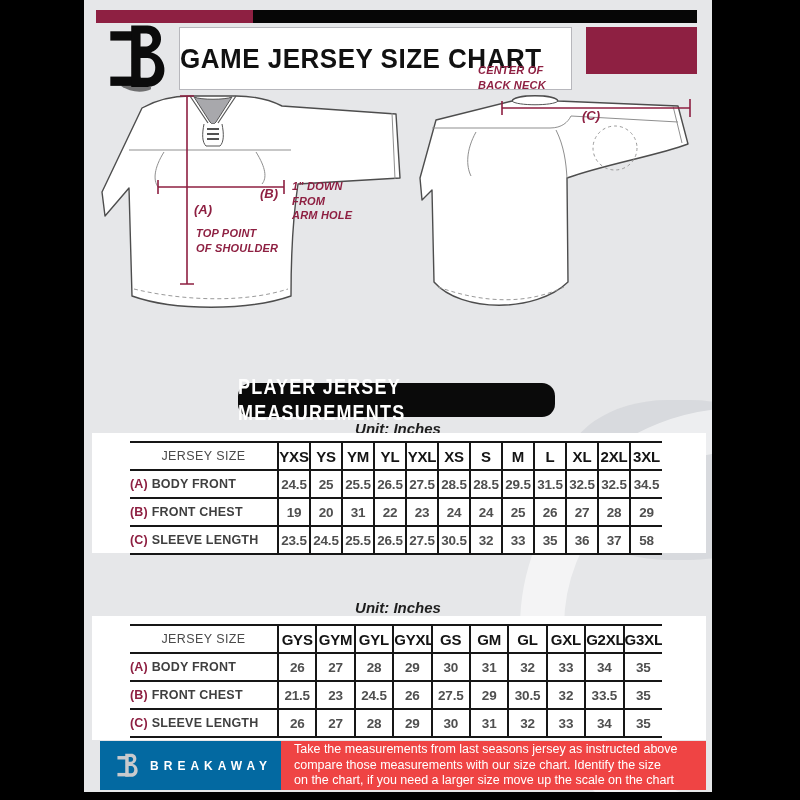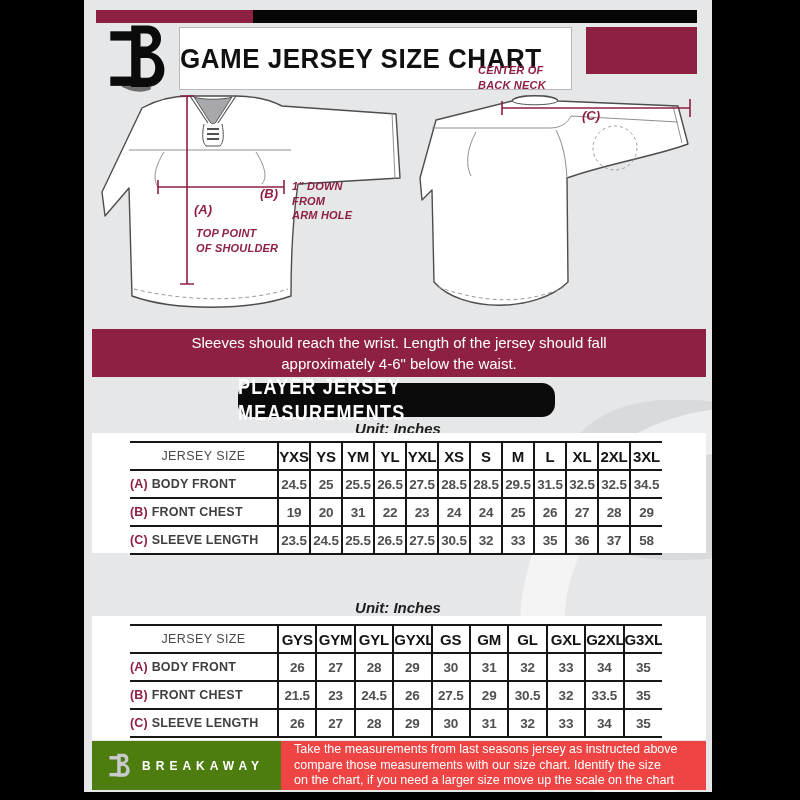--- a/index.html
+++ b/index.html
@@ -40,21 +40,21 @@
   table.meas td,table.meas th{padding:0;height:26px;border-top:2px solid #161616;
         border-bottom:2px solid #161616;overflow:hidden;}
   table.meas .lab{width:147px;}
   table.meas .size{border-left:2px solid #161616;text-align:center;}
   td.szh{font-weight:bold;font-size:15px;color:#141414;letter-spacing:-0.2px;margin-top:30px;}
   td.val{font-weight:bold;font-size:13.5px;color:#4f4f4f;letter-spacing:-0.2px;}
   .size-label{text-align:center;font-size:12.5px;color:#4a4a4a;letter-spacing:.4px;}
   .row-label{padding-left:16px;font-size:12.5px;font-weight:bold;color:#3f3f3f;letter-spacing:.2px;}
   .row-key{color:#8E2042;font-weight:bold;}
   
-  .foot-black{left:8px;top:741px;width:189px;height:49px;background:#4d7c0f;
+  .foot-black{left:16px;top:741px;width:189px;height:49px;background:#0369a1;
               display:flex;align-items:center;justify-content:center;gap:7px;}
   .brand{color:#fff;font-weight:bold;font-size:12px;letter-spacing:5px;}
   .foot-maroon{left:197px;top:741px;width:425px;height:49px;background:#ef4444;color:#fff;
                display:flex;align-items:center;box-sizing:border-box;padding:0 10px 0 13px;
                font-size:12.5px;line-height:15.5px;white-space:pre-line;}
 </style>
 </head>
 <body>
 
 <div id="stage">
@@ -116,22 +116,20 @@
 BACK NECK</div>
     <div class="abs anno-key" style="left:498px;top:108px">(C)</div>
     <div class="abs anno-key" style="left:176px;top:186px">(B)</div>
     <div class="abs anno" style="left:208px;top:179px">1" DOWN
 FROM
 ARM HOLE</div>
     <div class="abs anno-key" style="left:110px;top:202px">(A)</div>
     <div class="abs anno" style="left:112px;top:226px">TOP POINT
 OF SHOULDER</div>
 
-    <div class="abs banner">Sleeves should reach the wrist. Length of the jersey should fall
-approximately 4-6" below the waist.</div>
 
     <div class="abs sec-box" style="left:154px;top:383px">
       <span>PLAYER JERSEY MEASUREMENTS</span>
     </div>
     <div class="abs unit" style="left:0;top:420px">Unit: Inches</div>
     <div class="abs panel" style="top:433px;height:120px"></div>
     <table class="abs meas" style="left:46px;top:441px">
       <tbody>
           <tr>
         <td class="lab size-label">JERSEY SIZE</td>

